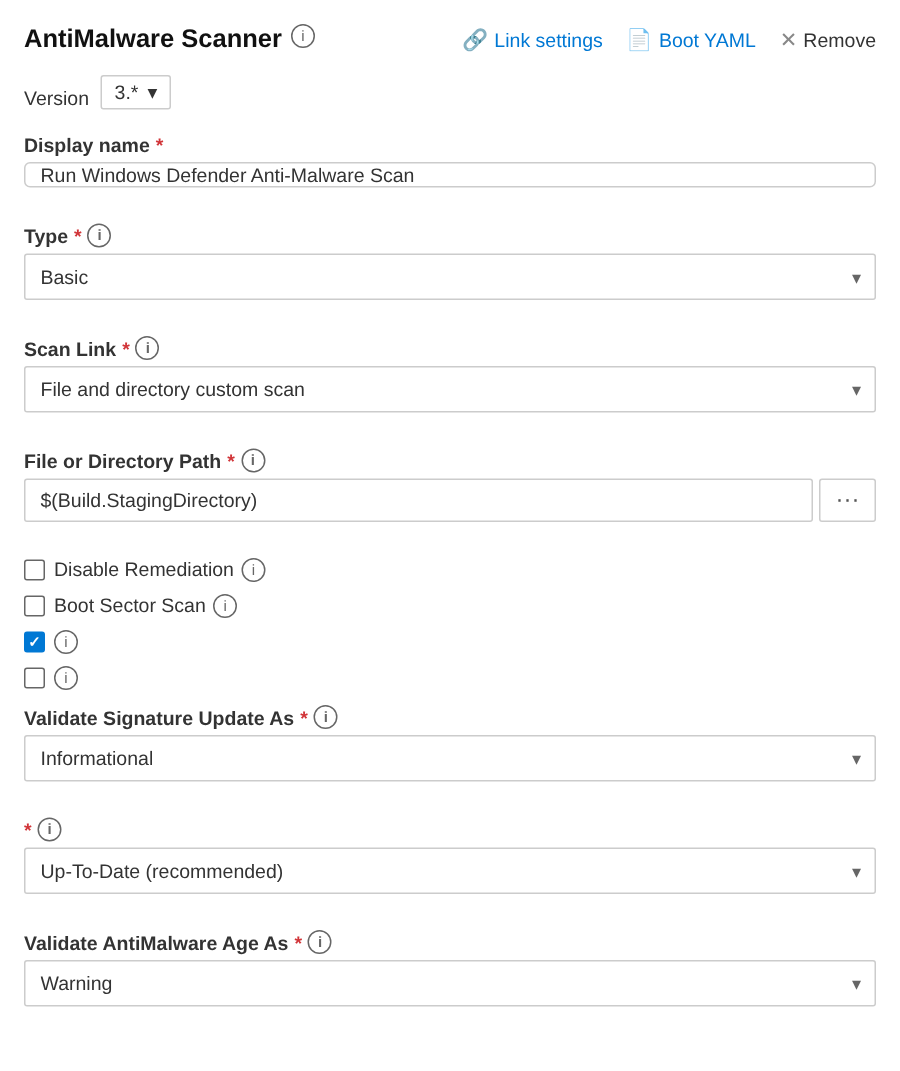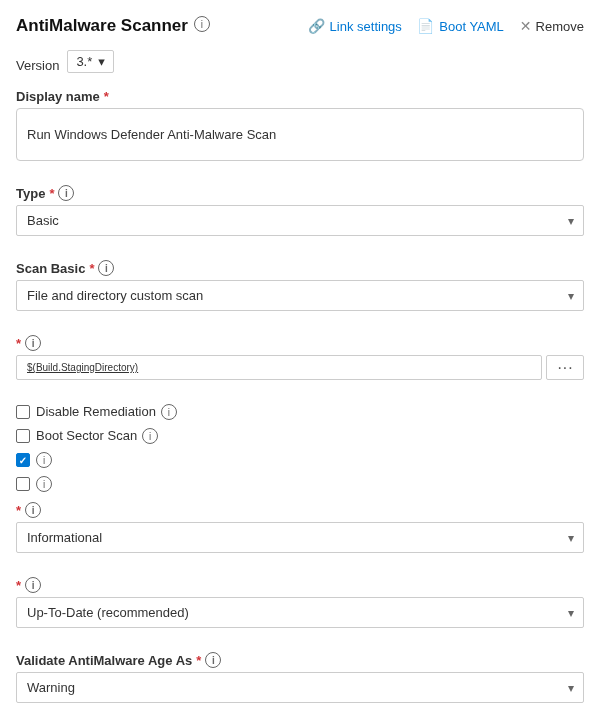--- a/index.html
+++ b/index.html
@@ -100,21 +100,21 @@
       gap: 4px;
     }
     .required-star {
       color: #d13438;
       font-weight: 600;
     }
     .text-input {
       width: 100%;
       border: 1px solid #ccc;
       border-radius: 4px;
-      padding: 18px 10px;
+      padding: 0 10px;
       font-size: 13px;
       color: #333;
       outline: none;
     }
     .select-wrapper {
       position: relative;
       width: 100%;
     }
     .select-box {
       width: 100%;
@@ -140,24 +140,23 @@
     .path-row {
       display: flex;
       gap: 4px;
       align-items: stretch;
     }
     .path-input {
       flex: 1;
       border: 1px solid #ccc;
       border-radius: 2px;
       padding: 6px 10px;
-      font-size: 10px;
+      font-size: 13px;
       color: #333;
       outline: none;
-      text-decoration: underline;
     }
     .ellipsis-btn {
       border: 1px solid #ccc;
       border-radius: 2px;
       background: #fff;
       padding: 0 10px;
       cursor: pointer;
       font-size: 16px;
       color: #555;
       display: flex;
@@ -252,32 +251,33 @@
       <span class="info-icon">i</span>
     </div>
     <div class="select-wrapper">
       <select class="select-box"><option>Basic</option><option>Custom</option></select>
       <span class="select-chevron">▾</span>
     </div>
   </div>
 
   <div class="field-group">
     <div class="field-label">
-      <span>Scan Basic</span>
+      <span>Scan Link</span>
       <span class="required-star">*</span>
       <span class="info-icon">i</span>
     </div>
     <div class="select-wrapper">
       <select class="select-box"><option>File and directory custom scan</option><option>Quick Scan</option><option>Full Scan</option></select>
       <span class="select-chevron">▾</span>
     </div>
   </div>
 
   <div class="field-group">
     <div class="field-label">
+      <span>File or Directory Path</span>
       <span class="required-star">*</span>
       <span class="info-icon">i</span>
     </div>
     <div class="path-row">
       <input class="path-input" type="text" value="$(Build.StagingDirectory)" style="">
       <button class="ellipsis-btn">···</button>
     </div>
   </div>
 
   <div class="checkbox-group">
@@ -305,20 +305,21 @@
 
   <div class="checkbox-group">
     <div class="unchecked-box"></div>
     <label class="checkbox-label">
       <span class="info-icon">i</span>
     </label>
   </div>
 
   <div class="field-group" style="margin-top:10px;">
     <div class="field-label">
+      <span>Validate Signature Update As</span>
       <span class="required-star">*</span>
       <span class="info-icon">i</span>
     </div>
     <div class="select-wrapper">
       <select class="select-box"><option>Informational</option><option>Warning</option><option>Error</option></select>
       <span class="select-chevron">▾</span>
     </div>
   </div>
 
   <div class="field-group">

